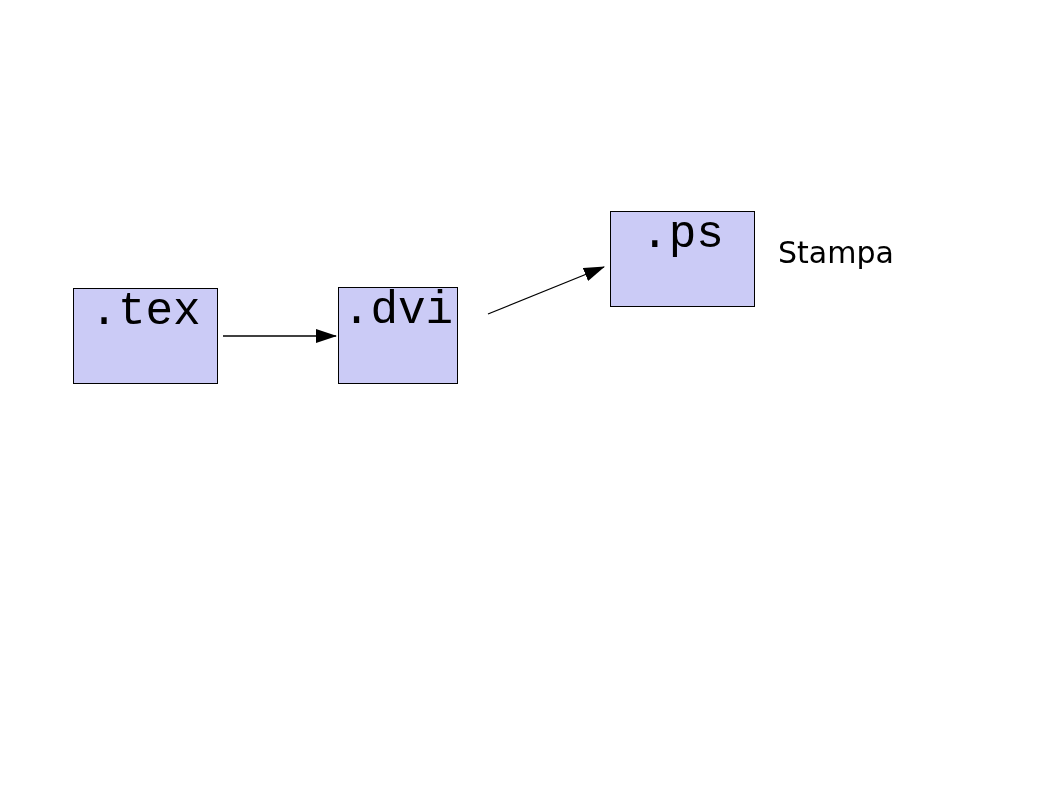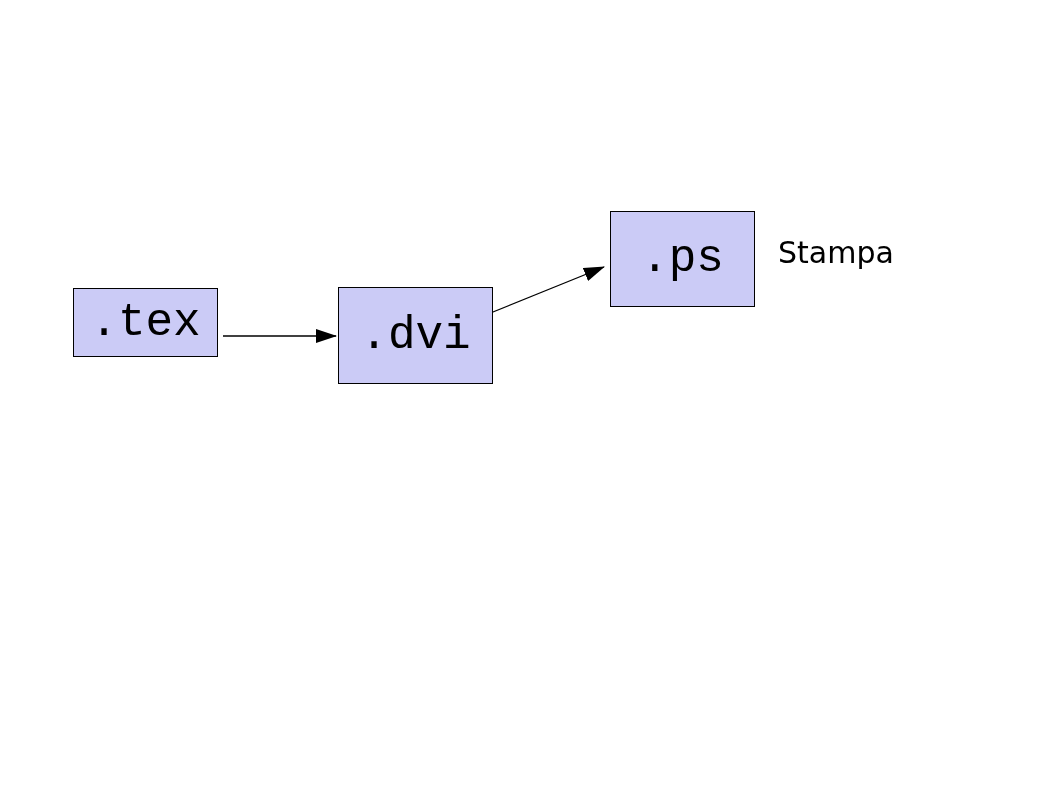--- a/index.html
+++ b/index.html
@@ -21,21 +21,20 @@
     top: 0;
     width: 1058px;
     height: 794px;
     pointer-events: none;
   }
   .node {
     position: absolute;
     box-sizing: border-box;
     border: 1.5px solid #000000;
     display: flex;
-    align-items: center;
     justify-content: center;
   }
   .node-label {
     font-family: "Liberation Mono", "DejaVu Sans Mono", monospace;
     font-size: 46px;
     color: #000000;
     line-height: 1;
     white-space: pre;
   }
   .annotation {
@@ -55,22 +54,22 @@
     <defs>
       <marker id="arrowhead" markerUnits="userSpaceOnUse" markerWidth="21" markerHeight="14" refX="20" refY="7" orient="auto">
         <polygon points="0,0 21,7 0,14"></polygon>
       </marker>
     </defs>
   <line x1="223" y1="336" x2="336" y2="336" stroke="#000000" stroke-width="1.3" marker-end="url(#arrowhead)"></line>
       <line x1="488" y1="314" x2="604" y2="267" stroke="#000000" stroke-width="1.3" marker-end="url(#arrowhead)"></line>
     </svg>
 
   <div class="annotation" style="left: 778px; top: 238px; color: #000000;">Stampa</div>
-<div class="node" style="left: 73px; top: 288px; width: 145px; height: 69px; background: rgb(203, 203, 246); border-color: rgb(0, 0, 0);">
+<div class="node" style="left: 73px; top: 288px; width: 145px; height: 96px; background: rgb(203, 203, 246); border-color: rgb(0, 0, 0);">
       <span class="node-label" style="color: rgb(0, 0, 0);">.tex</span>
     </div>
-    <div class="node" style="left: 338px; top: 287px; width: 155px; height: 97px; background: rgb(203, 203, 246); border-color: rgb(0, 0, 0);">
+    <div class="node" style="left: 338px; top: 287px; width: 120px; height: 97px; background: rgb(203, 203, 246); border-color: rgb(0, 0, 0);">
       <span class="node-label" style="color: rgb(0, 0, 0);">.dvi</span>
     </div>
     <div class="node" style="left: 610px; top: 211px; width: 145px; height: 96px; background: rgb(203, 203, 246); border-color: rgb(0, 0, 0);">
       <span class="node-label" style="color: rgb(0, 0, 0);">.ps</span>
     </div>
   </div>
 
 </body></html>

